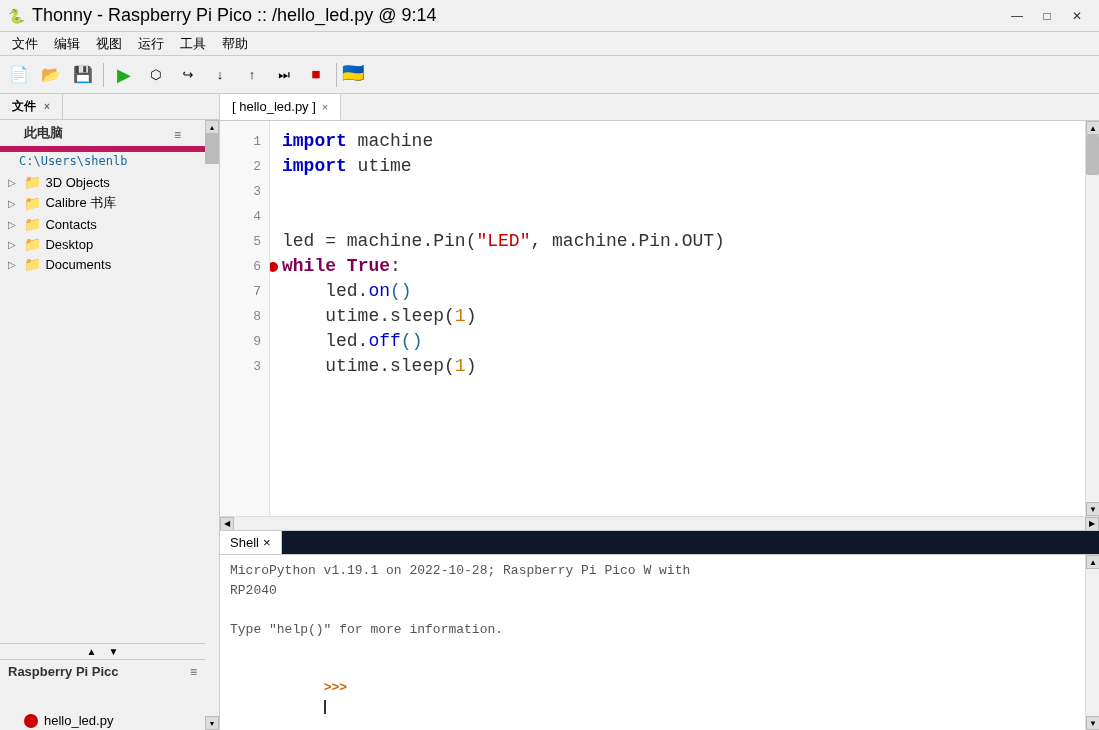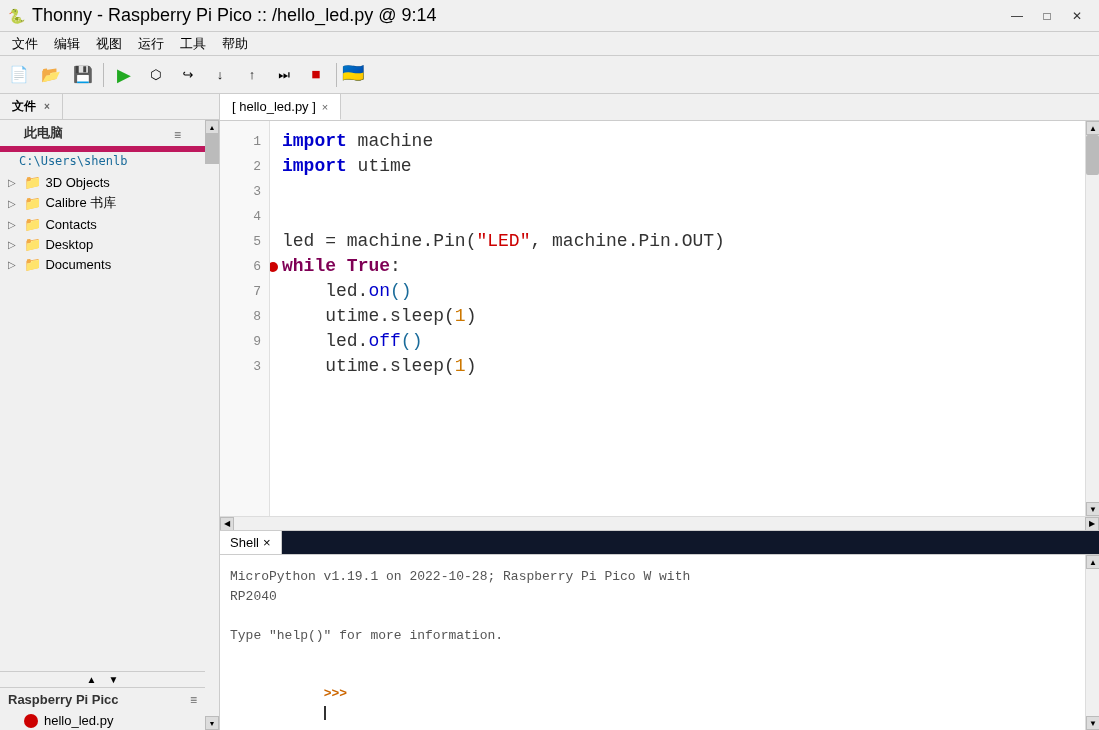--- a/index.html
+++ b/index.html
@@ -212,20 +212,21 @@
       font-weight: bold;
       color: #333;
     }
     .rpi-file {
       padding: 2px 8px 2px 24px;
       display: flex;
       align-items: center;
       gap: 6px;
       cursor: pointer;
       font-size: 13px;
+      margin-top: 28px;
     }
     .rpi-icon {
       width: 14px;
       height: 14px;
       background: #cc0000;
       border-radius: 50%;
       display: inline-block;
       flex-shrink: 0;
     }
 
@@ -416,21 +417,21 @@
       align-items: center;
       gap: 4px;
       background: #e8e8e8;
       border-right: 1px solid #ccc;
     }
     .shell-tab.active {
       background: white;
     }
     .shell-content {
       flex: 1;
-      padding: 12px 10px;
+      padding: 6px 10px;
       font-family: Consolas, 'Courier New', monospace;
       font-size: 13px;
       color: #555;
       overflow-y: auto;
       background: white;
     }
     .shell-line {
       line-height: 1.5;
       white-space: pre-wrap;
     }

